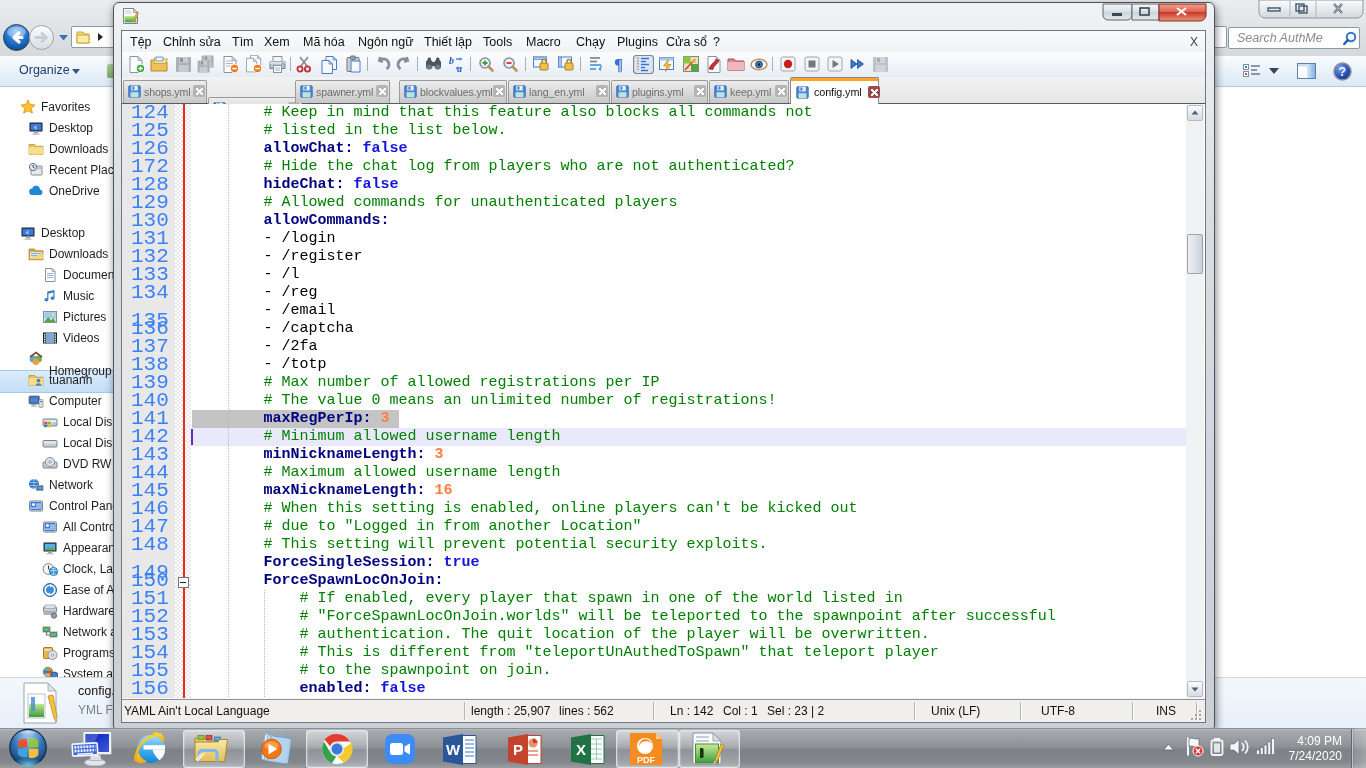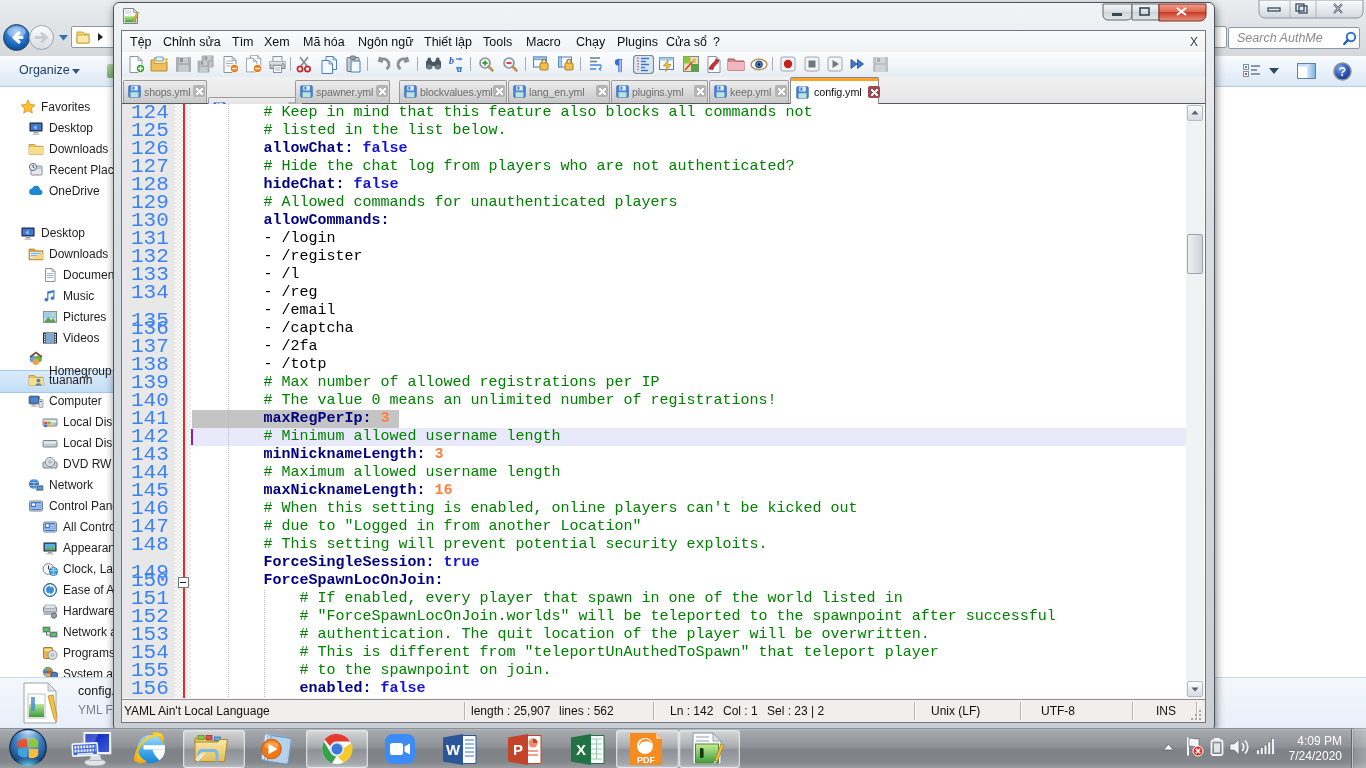--- a/index.html
+++ b/index.html
@@ -751,21 +751,21 @@
 <div id="lnmargin"></div>
         <div id="foldmargin"></div>
         <div id="redline"></div>
 <div id="sel141"></div>
         <div id="cur142"></div>
 <div class="ig" style="left:105.5px;top:0;height:594px"></div>
 <div class="ig" style="left:141.5px;top:486px;height:108px"></div>
 <div class="lnum" style="top:0px">124</div>
 <div class="lnum" style="top:18px">125</div>
 <div class="lnum" style="top:36px">126</div>
-<div class="lnum" style="top:54px">127</div>
+<div class="lnum" style="top:54px">172</div>
 <div class="lnum" style="top:72px">128</div>
 <div class="lnum" style="top:90px">129</div>
 <div class="lnum" style="top:108px">130</div>
 <div class="lnum" style="top:126px">131</div>
 <div class="lnum" style="top:144px">132</div>
 <div class="lnum" style="top:162px">133</div>
 <div class="lnum" style="top:180px">134</div>
 <div class="lnum" style="top:208px">135</div>
 <div class="lnum" style="top:216px">136</div>
 <div class="lnum" style="top:234px">137</div>

